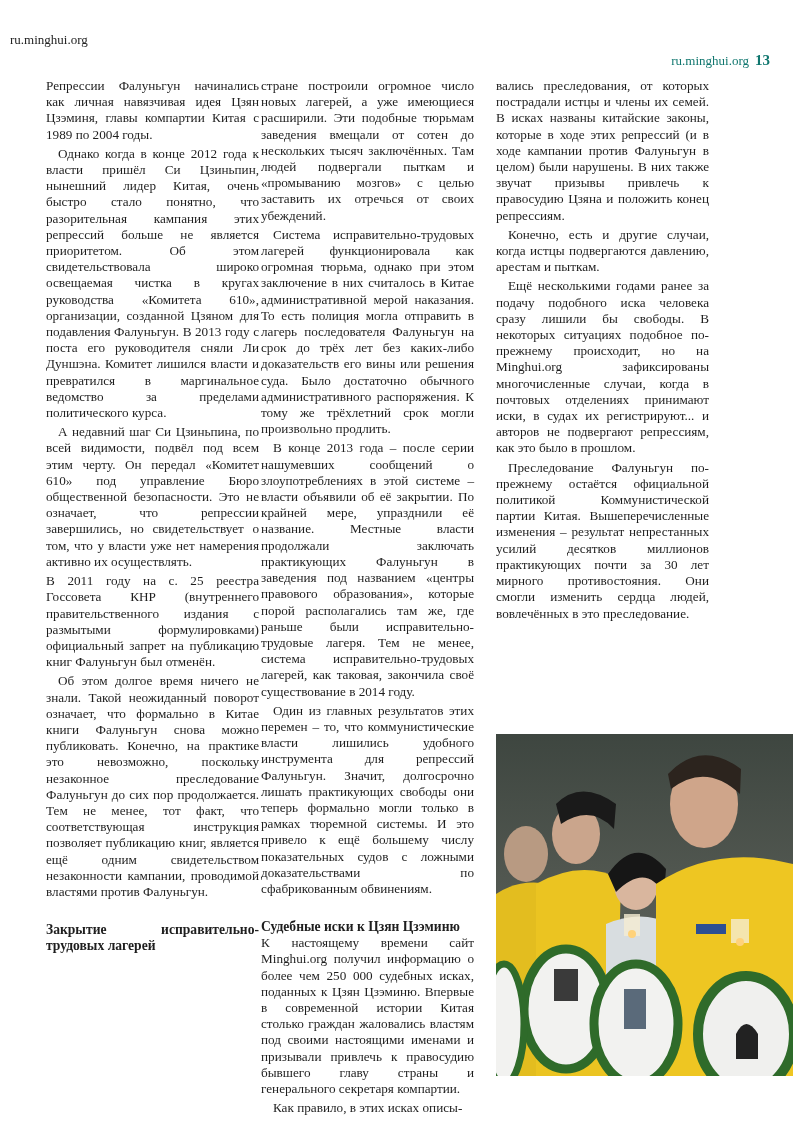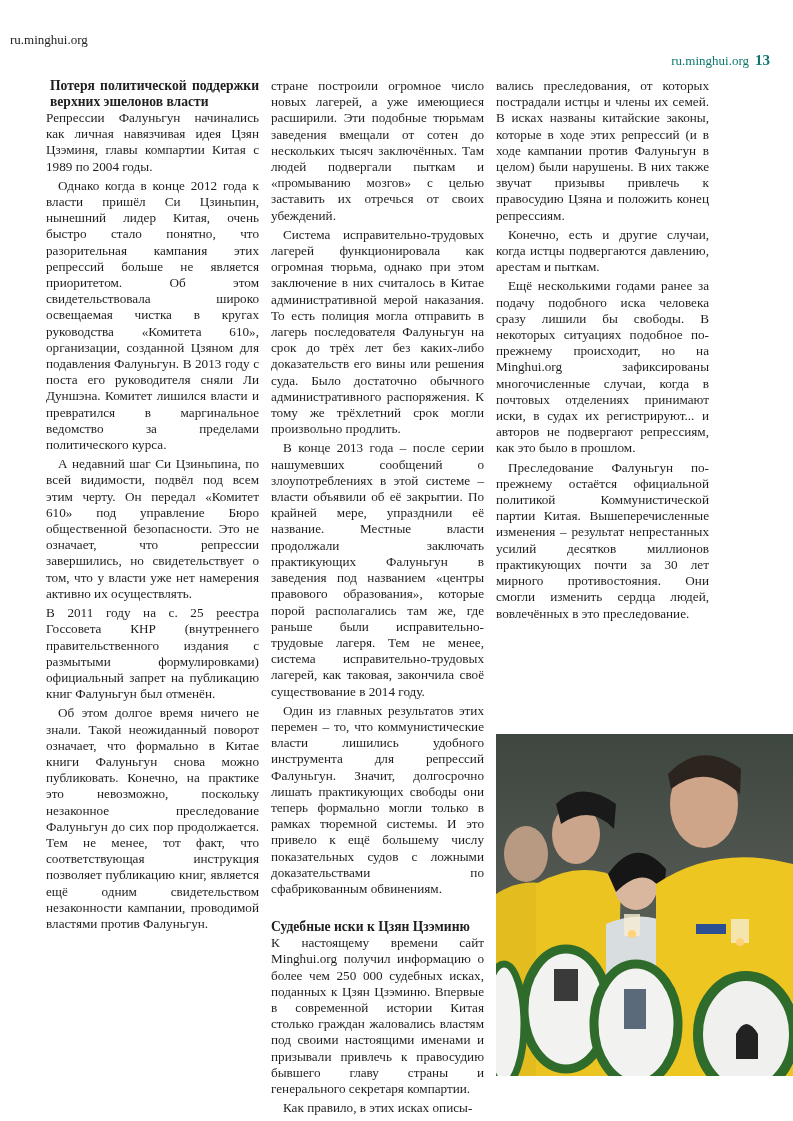--- a/index.html
+++ b/index.html
@@ -4,46 +4,46 @@
 <style>
   html, body { margin: 0; padding: 0; background: #ffffff; }
   body { width: 793px; height: 1121px; position: relative; overflow: hidden;
          font-family: "Liberation Serif", "DejaVu Serif", serif; color: #1e1e1e; }
   .hdr-left { position: absolute; left: 10px; top: 32px; font-size: 13px; color: #222; }
   .hdr-right { position: absolute; right: 23px; top: 42px; font-size: 13px; color: #0f766e; margin-top: 10px; }
   .hdr-right .pg { font-weight: bold; font-size: 15px; margin-left: 6px; }
   .col { position: absolute; top: 78px; width: 213px; font-size: 13.2px; line-height: 16.2px;
          text-align: justify; hyphens: manual; }
   .c1 { left: 46px; }
-  .c2 { left: 271px; }
+  .c2 { left: 261px; }
   .c3 { left: 496px; font-family: Liberation Serif, serif; }
   .col p { margin: 0 0 3px 0; text-indent: 12px; }
   .col p.first { text-indent: 0; }
   .col h3 { margin: 0; font-size: 13.6px; line-height: 16px; font-weight: bold; text-align: justify; }
   .col h3.spaced { margin-top: 22px; }
   .c1 h3:first-child { margin-left: 4px; }
   .photo { position: absolute; left: 496px; top: 734px; width: 297px; height: 342px; overflow: hidden;
            background: #4a524c; }
   .photo svg { display: block; }
 </style>
 </head>
 <body>
 
 <div class="hdr-left">ru.minghui.org</div>
 <div class="hdr-right">
   <span>ru.minghui.org</span><span class="pg">13</span>
 </div>
 
 <div class="col c1">
-    <h3>Потеря политической поддержки верхних эшелонов власти</h3>
     <p class="first">Репрессии Фалуньгун начинались как личная навязчивая идея Цзян Цзэминя, главы компартии Китая с 1989 по 2004 годы.</p>
     <p>Однако когда в конце 2012 года к власти пришёл Си Цзиньпин, нынешний лидер Китая, очень быстро стало понятно, что разорительная кампания этих репрессий больше не является приоритетом. Об этом свидетельствовала широко освещаемая чистка в кругах руководства «Комитета 610», организации, созданной Цзяном для подавления Фалуньгун. В 2013 году с поста его руководителя сняли Ли Дуншэна. Комитет лишился власти и превратился в маргинальное ведомство за пределами политического курса.</p>
     <p>А недавний шаг Си Цзиньпина, по всей видимости, подвёл под всем этим черту. Он передал «Комитет 610» под управление Бюро общественной безопасности. Это не означает, что репрессии завершились, но свидетельствует о том, что у власти уже нет намерения  активно их осуществлять.</p>
     <p class="first">В 2011 году на с. 25 реестра Госсовета КНР (внутреннего правительственного издания с размытыми формулировками) официальный запрет на публикацию книг Фалуньгун был отменён.</p>
     <p>Об этом долгое время ничего не знали. Такой неожиданный поворот означает, что формально в Китае книги Фалуньгун снова можно публиковать. Конечно, на практике это невозможно, поскольку незаконное преследование Фалуньгун до сих пор продолжается. Тем не менее, тот факт, что соответствующая инструкция позволяет публикацию книг, является ещё одним свидетельством незаконности кампании, проводимой властями против Фалуньгун.</p>
+    <h3 class="spaced">Закрытие исправительно-трудовых лагерей</h3>
   </div>
 <div class="col c2">
     <p class="first">стране построили огромное число новых лагерей, а уже имеющиеся расширили. Эти подобные тюрьмам заведения вмещали от сотен до нескольких тысяч заключённых. Там людей подвергали пыткам и «промыванию мозгов» с целью заставить их отречься от своих убеждений.</p>
     <p>Система исправительно-трудовых лагерей функционировала как огромная тюрьма, однако при этом заключение в них считалось в Китае административной мерой наказания. То есть полиция могла отправить в лагерь последователя Фалуньгун на срок до трёх лет без каких-либо доказательств его вины или решения суда. Было достаточно обычного административного распоряжения. К тому же трёхлетний срок могли произвольно продлить.</p>
     <p>В конце 2013 года – после серии нашумевших сообщений о злоупотреблениях в этой системе – власти объявили об её закрытии. По крайней мере, упразднили её название. Местные власти продолжали заключать практикующих Фалуньгун в заведения под названием «центры правового образования», которые порой располагались там же, где раньше были исправительно-трудовые лагеря. Тем не менее, система исправительно-трудовых  лагерей, как таковая, закончила своё существование в 2014 году.</p>
     <p>Один из главных результатов этих перемен – то, что коммунистические власти лишились удобного инструмента для репрессий Фалуньгун. Значит, долгосрочно лишать практикующих свободы они теперь формально могли только в рамках тюремной системы. И это привело к ещё большему числу показательных судов с ложными доказательствами по сфабрикованным обвинениям.</p>
     <h3 class="spaced">Судебные иски к Цзян Цзэминю</h3>
     <p class="first">К настоящему времени сайт Minghui.org получил информацию о более чем 250 000 судебных исках, поданных к Цзян Цзэминю. Впервые в современной истории Китая столько граждан жаловались властям под своими настоящими именами и призывали привлечь к правосудию бывшего главу страны и генерального секретаря компартии.</p>
     <p>Как правило, в этих исках описы-</p>
   </div>

